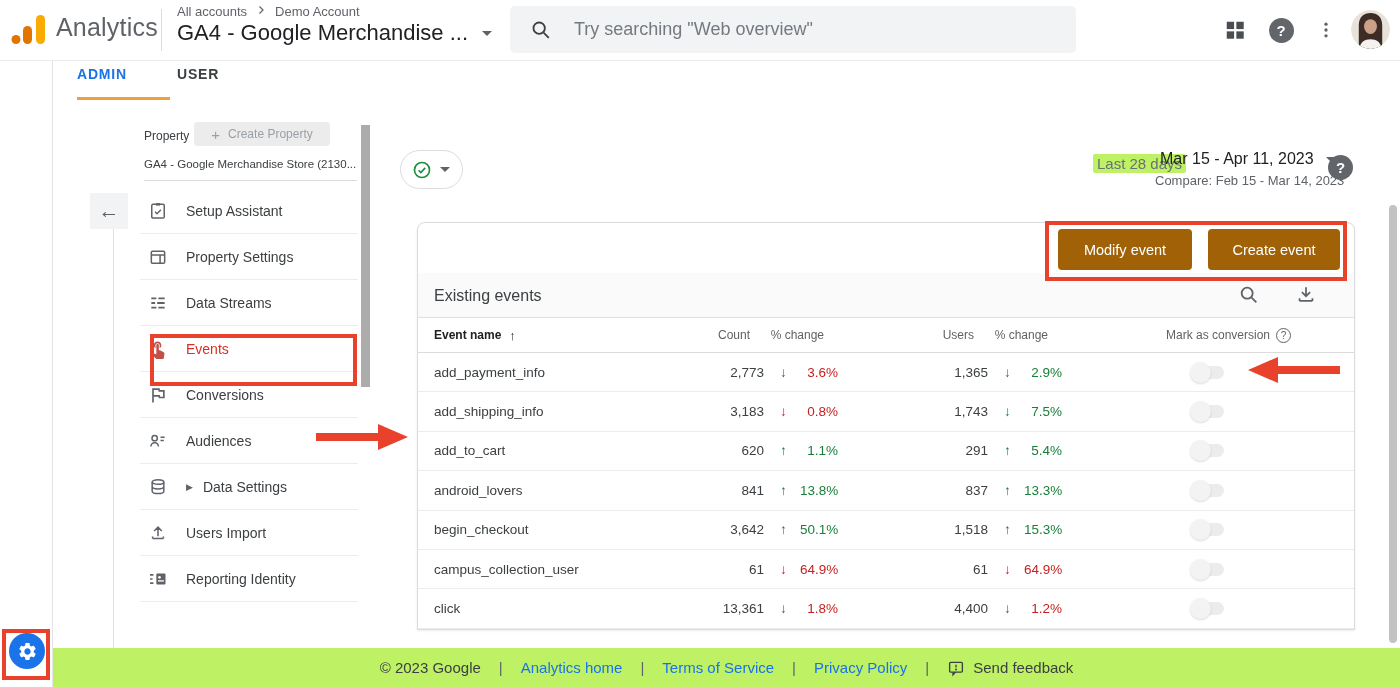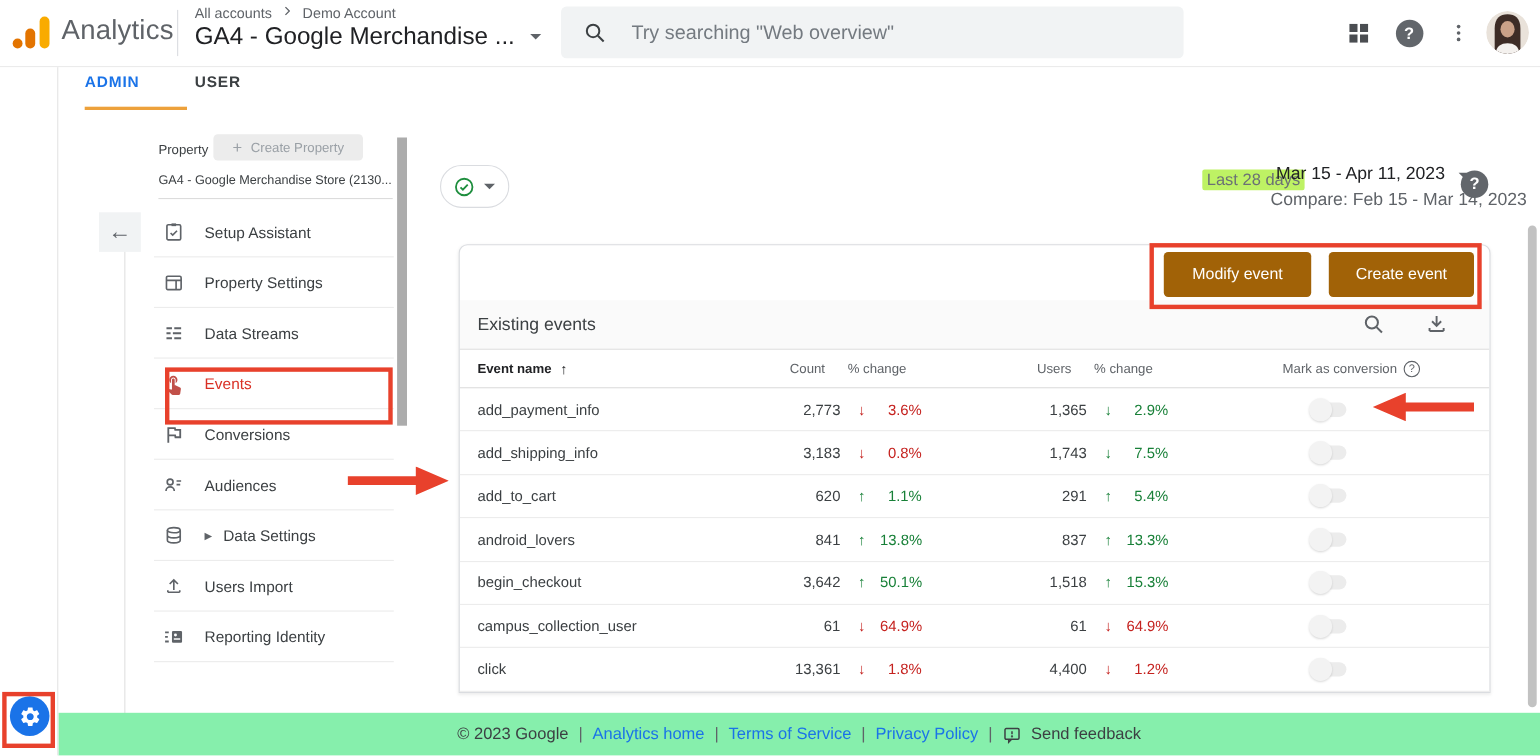--- a/index.html
+++ b/index.html
@@ -45,21 +45,21 @@
   .menu-item .mi-icon { width:20px; height:20px; color:#5f6368; flex:0 0 20px; }
   .menu-item.selected { color:#d93025; }
   .menu-item.selected .mi-icon { color:#c15049; }
   .expand-caret { font-size:9px; color:#5f6368; margin-right:-8px; }
 
   
   .filter-chip { position:absolute; left:400px; top:150px; width:63px; height:39px; border:1px solid #dadce0; border-radius:20px; background:#fff; display:flex; align-items:center; padding-left:10px; gap:7px; }
   .caret-down { width:0; height:0; border-left:5px solid transparent; border-right:5px solid transparent; border-top:5px solid #5f6368; }
   .date-preset { position:absolute; left:1093px; top:154px; font-size:15px; font-weight:normal; color:#6b7075; background:#bef264; padding:1px 4px; border-radius:2px; }
   .date-range { position:absolute; left:1160px; top:150px; font-size:16px; font-weight:500; color:#202124; display:flex; align-items:center; gap:12px; }
-  .date-compare { position:absolute; left:1155px; top:173px; font-size:16px; color:#5f6368; }
+  .date-compare { position:absolute; left:1155px; top:173px; font-size:13px; color:#5f6368; }
   .date-help { position:absolute; left:1328px; top:155px; }
 
   
   .card { position:absolute; left:417px; top:222px; width:938px; height:408px; background:#fff; border:1px solid #dadce0; border-radius:8px 8px 0 0; box-shadow:0 1px 3px rgba(0,0,0,.07); overflow:hidden; }
   .blue-btn { position:absolute; top:6px; height:41px; background:#a16207; color:#fff; border:none; border-radius:4px; font-size:14.5px; font-weight:500; font-family:"Liberation Sans",sans-serif; display:flex; align-items:center; justify-content:center; }
   .btn-modify { left:640px; width:134px; }
   .btn-create { left:790px; width:132px; }
   .title-band { position:absolute; left:0; top:50px; width:100%; height:45px; background:#fafafa; border-bottom:1px solid #e0e0e0; }
   .table-title { position:absolute; left:16px; top:0; line-height:45px; font-size:16px; color:#3c4043; }
   .band-icon { position:absolute; top:11px; width:22px; height:22px; color:#5f6368; }
@@ -77,21 +77,21 @@
   .chg[data-trend="neg"] { color:#c5221f; }
   .chg[data-trend="pos"] { color:#188038; }
   .arr { font-weight:bold; }
   .togcell { padding-left:131px; }
   .tog { position:relative; width:31px; height:13px; border-radius:7px; background:#ececec; }
   .tog::before { content:""; position:absolute; left:-3px; top:-4px; width:21px; height:21px; border-radius:50%; background:#f3f3f3; box-shadow:0 1px 2px rgba(0,0,0,.15); }
 
   .page-scrollbar { position:absolute; left:1389px; top:205px; width:8px; height:438px; background:#c2c2c2; border-radius:4px; z-index:20; }
 
   
-  .footer { position:absolute; left:53px; right:0; bottom:0; height:39px; background:#86efac; display:flex; align-items:center; justify-content:center; gap:9px; font-size:15px; color:#3c4043; z-index:8; }
+  .footer { position:absolute; left:53px; right:0; bottom:0; height:39px; background:#bef264; display:flex; align-items:center; justify-content:center; gap:18px; font-size:15px; color:#3c4043; z-index:8; }
   .footer a { color:#1a73e8; text-decoration:none; }
   .footer .sep { color:#5f6368; }
   .feedback { display:flex; align-items:center; gap:8px; color:#3c4043; }
 
   
   .ann { position:absolute; z-index:50; pointer-events:none; }
   .ann-box { border:4px solid #e8412c; }
   #ann-events { left:150px; top:334px; width:207px; height:52px; }
   #ann-buttons { left:1045px; top:221px; width:302px; height:60px; }
   #ann-gear { left:2px; top:629px; width:48px; height:51px; z-index:60; }

